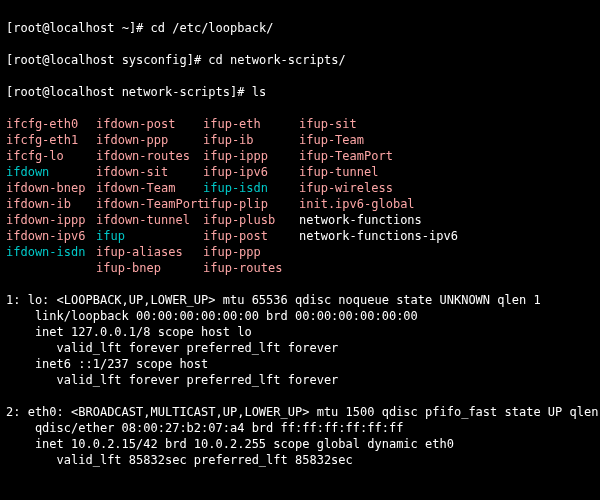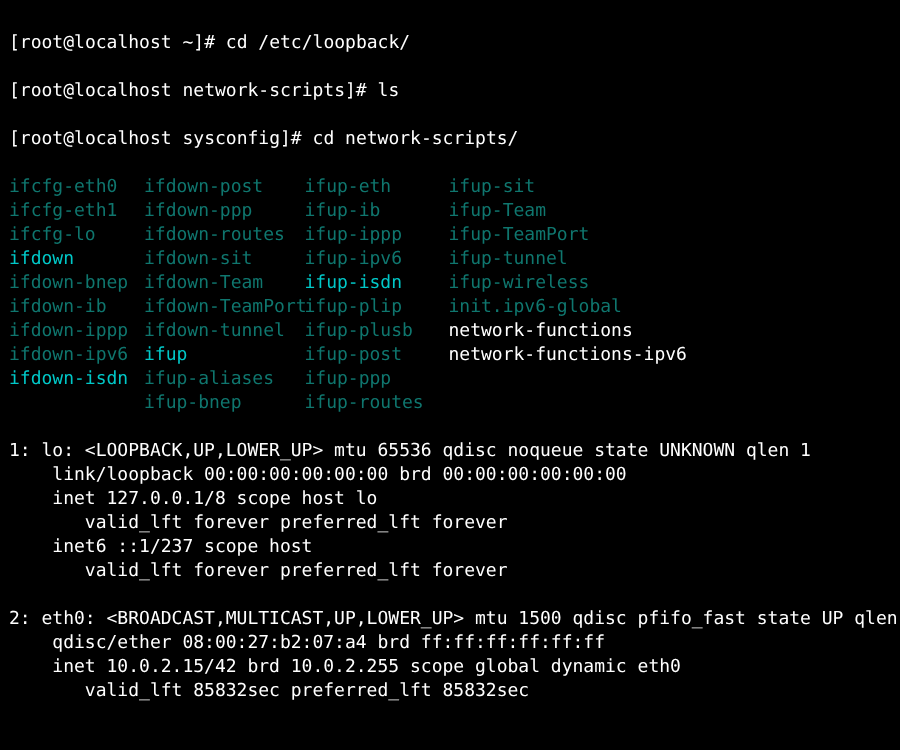--- a/index.html
+++ b/index.html
@@ -1,32 +1,32 @@
 <!DOCTYPE html>
 <html><head>
 <meta charset="utf-8">
 <style>
   html,body{margin:0;padding:0;background:#000;color:#fff;font-family:Consolas,Menlo,monospace;font-size:12px;line-height:16px;width:600px;height:500px;overflow:hidden}
   .t{padding:4px 6px;white-space:pre}
   .cyan{color:#00c8c8}
-  .green{color:#0f766e}
+  .green{color:#fca5a5}
   .white{color:#ffffff}
   .row span{display:inline-block}
   .c1{width:90px}
   .c2{width:107px}
   .c3{width:96px}
   .c4{width:200px}
 </style>
 </head>
 <body>
 
 <div class="t">
 <div>[<span>root</span>@<span>localhost</span> <span>~</span>]# <span>cd /etc/loopback/</span></div>
+<div>[<span>root</span>@<span>localhost</span> <span>sysconfig</span>]# <span>cd network-scripts/</span></div>
 <div>[<span>root</span>@<span>localhost</span> <span>network-scripts</span>]# <span>ls</span></div>
-<div>[<span>root</span>@<span>localhost</span> <span>sysconfig</span>]# <span>cd network-scripts/</span></div>
 <div id="ls-block"><div class="row"><span class="c1 green">ifcfg-eth0</span><span class="c2 green">ifdown-post</span><span class="c3 green">ifup-eth</span><span class="c4 green">ifup-sit</span></div><div class="row"><span class="c1 green">ifcfg-eth1</span><span class="c2 green">ifdown-ppp</span><span class="c3 green">ifup-ib</span><span class="c4 green">ifup-Team</span></div><div class="row"><span class="c1 green">ifcfg-lo</span><span class="c2 green">ifdown-routes</span><span class="c3 green">ifup-ippp</span><span class="c4 green">ifup-TeamPort</span></div><div class="row"><span class="c1 cyan">ifdown</span><span class="c2 green">ifdown-sit</span><span class="c3 green">ifup-ipv6</span><span class="c4 green">ifup-tunnel</span></div><div class="row"><span class="c1 green">ifdown-bnep</span><span class="c2 green">ifdown-Team</span><span class="c3 cyan">ifup-isdn</span><span class="c4 green">ifup-wireless</span></div><div class="row"><span class="c1 green">ifdown-ib</span><span class="c2 green">ifdown-TeamPort</span><span class="c3 green">ifup-plip</span><span class="c4 green">init.ipv6-global</span></div><div class="row"><span class="c1 green">ifdown-ippp</span><span class="c2 green">ifdown-tunnel</span><span class="c3 green">ifup-plusb</span><span class="c4 white">network-functions</span></div><div class="row"><span class="c1 green">ifdown-ipv6</span><span class="c2 cyan">ifup</span><span class="c3 green">ifup-post</span><span class="c4 white">network-functions-ipv6</span></div><div class="row"><span class="c1 cyan">ifdown-isdn</span><span class="c2 green">ifup-aliases</span><span class="c3 green">ifup-ppp</span><span class="c4 white"></span></div><div class="row"><span class="c1 white"></span><span class="c2 green">ifup-bnep</span><span class="c3 green">ifup-routes</span><span class="c4 white"></span></div></div>
 <div id="ip-lo"><div>1: lo: &lt;LOOPBACK,UP,LOWER_UP&gt; mtu 65536 qdisc noqueue state UNKNOWN qlen 1</div><div>    link/loopback 00:00:00:00:00:00 brd 00:00:00:00:00:00</div><div>    inet 127.0.0.1/8 scope host lo</div><div>       valid_lft forever preferred_lft forever</div><div>    inet6 ::1/237 scope host</div><div>       valid_lft forever preferred_lft forever</div></div>
 <div id="ip-eth0"><div>2: eth0: &lt;BROADCAST,MULTICAST,UP,LOWER_UP&gt; mtu 1500 qdisc pfifo_fast state UP qlen 1000</div><div>    qdisc/ether 08:00:27:b2:07:a4 brd ff:ff:ff:ff:ff:ff</div><div>    inet 10.0.2.15/42 brd 10.0.2.255 scope global dynamic eth0</div><div>       valid_lft 85832sec preferred_lft 85832sec</div></div>
 
 
 
 
 </div>
 
 </body></html>

